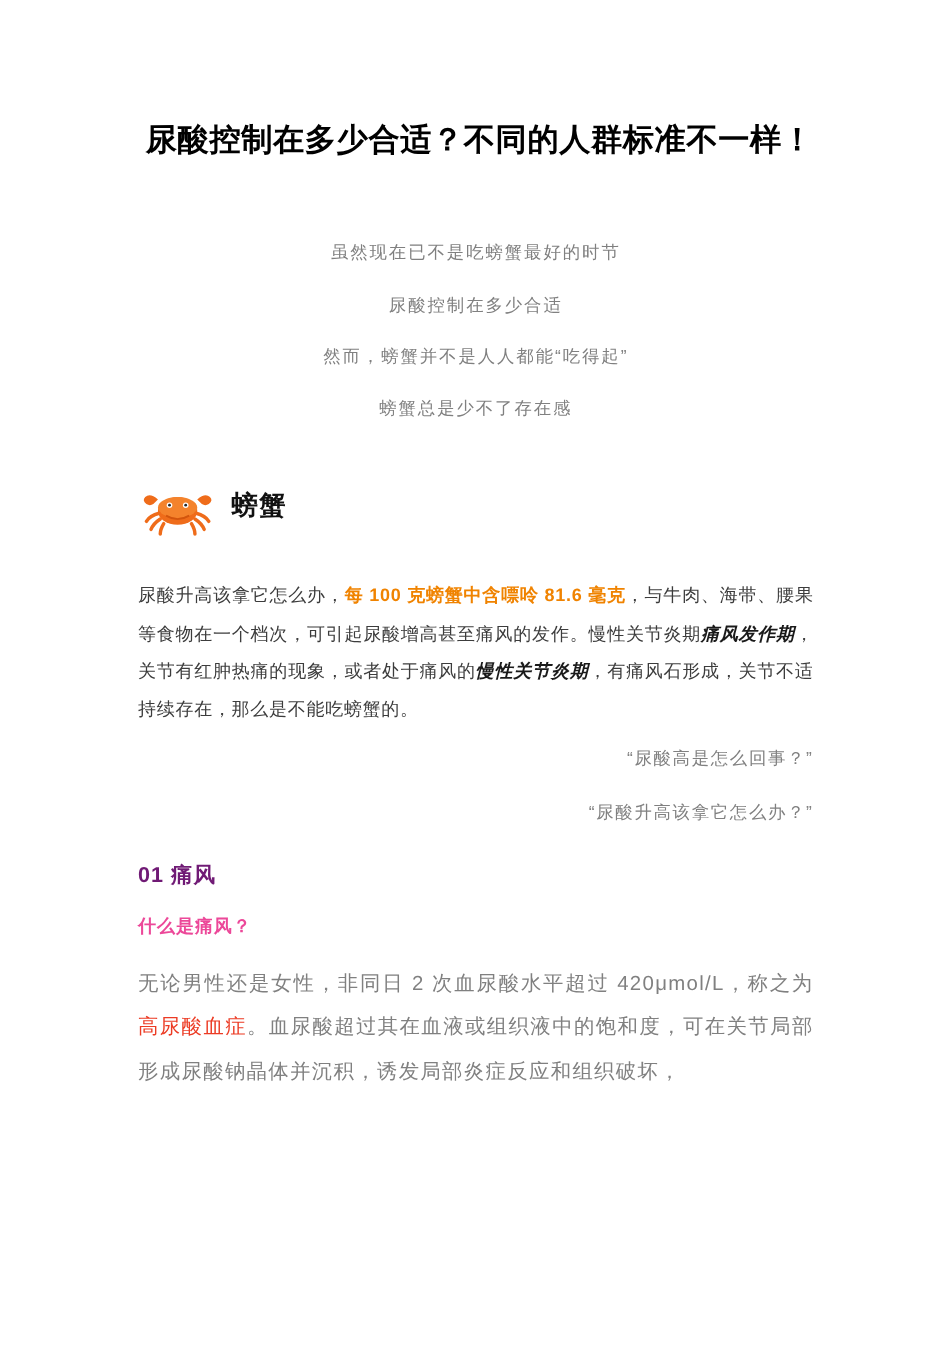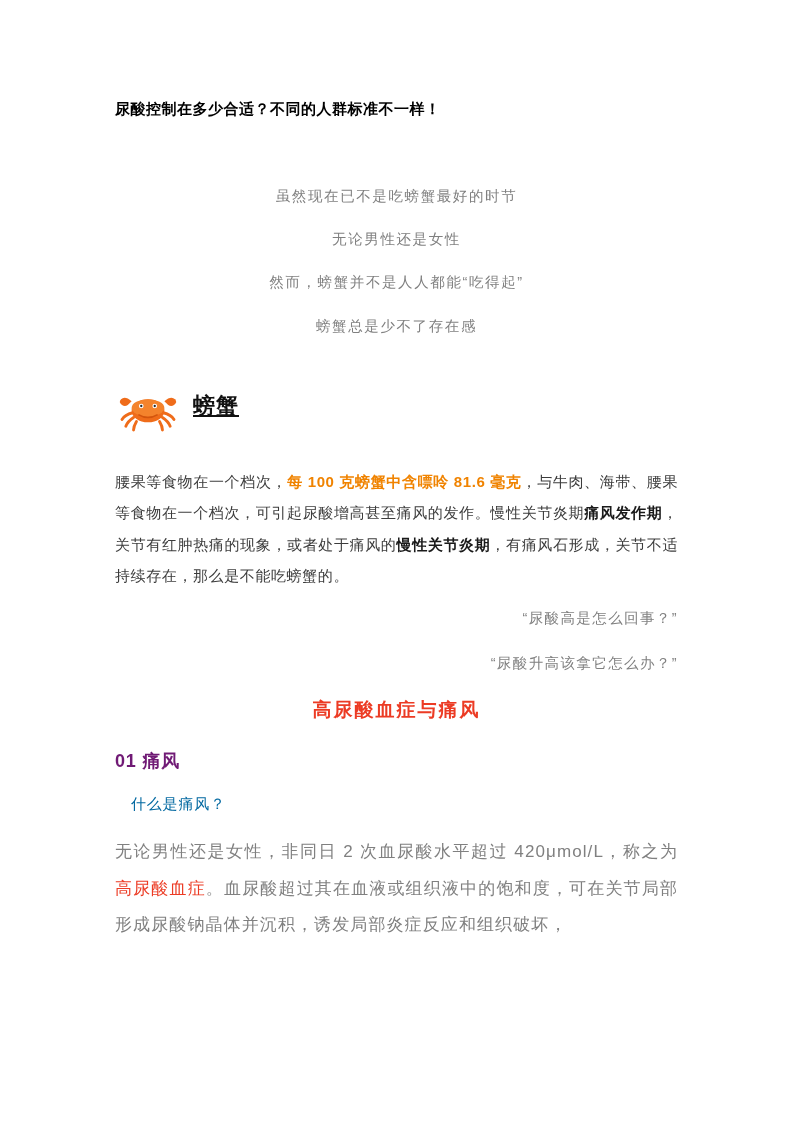--- a/index.html
+++ b/index.html
@@ -16,22 +16,22 @@
     overflow: hidden;
   }
   .page {
     width: 793px;
     height: 1122px;
     box-sizing: border-box;
     padding: 0 115px;
     position: relative;
   }
   .doc-title {
-    text-align: left;
-    font-size: 15px;
+    text-align: right;
+    font-size: 26px;
     font-weight: 700;
     color: #000000;
     letter-spacing: 0.5px;
     margin-top: 98px;
     line-height: 1.4;
   }
   .lead {
     margin-top: 66px;
     text-align: center;
     color: #808080;
@@ -52,38 +52,38 @@
   .crab-emoji {
     width: 62px;
     height: 52px;
     display: block;
   }
   .crab-label {
     font-size: 22px;
     font-weight: 700;
     color: #111111;
     letter-spacing: 1px;
-    text-decoration: underline;
   }
   .body-para {
     margin-top: 34px;
     font-size: 15px;
     line-height: 2.1;
     color: #3c3c3c;
     text-align: justify;
     letter-spacing: 0.6px;
   }
   .orange-bold {
     color: #f08300;
     font-weight: 700;
     margin-top: 22px;
   }
   .dark-bold {
     color: #1a1a1a;
     font-weight: 700;
+    font-style: italic;
   }
   .quotes {
     margin-top: 14px;
     text-align: right;
     color: #808080;
     font-size: 14.5px;
     letter-spacing: 1.4px;
   }
   .quotes p {
     margin: 0 0 22px 0;
@@ -105,24 +105,23 @@
   .num-heading {
     margin-top: 26px;
     font-size: 18px;
     font-weight: 700;
     color: #701a75;
     letter-spacing: 0.8px;
   }
   .sub-heading {
     margin-top: 22px;
     font-size: 15px;
-    font-weight: 400;
-    color: #0369a1;
+    font-weight: 700;
+    color: #ec4899;
     letter-spacing: 0.8px;
-    margin-left: 16px;
   }
   .grey-para {
     margin-top: 20px;
     font-size: 17px;
     line-height: 2.15;
     color: #808080;
     text-align: justify;
     letter-spacing: 1.1px;
   }
   .red-inline {
@@ -131,21 +130,21 @@
 </style>
 </head>
 <body>
 
 <div class="page">
 
   <h1 class="doc-title">尿酸控制在多少合适？不同的人群标准不一样！</h1>
 
   <div class="lead">
     <p>虽然现在已不是吃螃蟹最好的时节</p>
-    <p>无论男性还是女性</p>
+    <p>尿酸控制在多少合适</p>
     <p>然而，螃蟹并不是人人都能“吃得起”</p>
     <p>螃蟹总是少不了存在感</p>
   </div>
 
   <div class="crab-head">
     <svg class="crab-emoji" viewBox="0 0 64 54">
       <ellipse cx="32" cy="32" rx="17" ry="12" fill="#ef6c1a"></ellipse>
       <ellipse cx="32" cy="29" rx="17" ry="9" fill="#f4832c"></ellipse>
       <circle cx="25" cy="27" r="2.4" fill="#ffffff"></circle>
       <circle cx="39" cy="27" r="2.4" fill="#ffffff"></circle>
@@ -158,29 +157,28 @@
       <path d="M17 39 q-6 4 -8 9" stroke="#ef6c1a" stroke-width="3" fill="none" stroke-linecap="round"></path>
       <path d="M20 43 q-3 5 -3 9" stroke="#ef6c1a" stroke-width="3" fill="none" stroke-linecap="round"></path>
       <path d="M48 34 q8 2 11 7" stroke="#ef6c1a" stroke-width="3" fill="none" stroke-linecap="round"></path>
       <path d="M47 39 q6 4 8 9" stroke="#ef6c1a" stroke-width="3" fill="none" stroke-linecap="round"></path>
       <path d="M44 43 q3 5 3 9" stroke="#ef6c1a" stroke-width="3" fill="none" stroke-linecap="round"></path>
     </svg>
     <span class="crab-label">螃蟹</span>
   </div>
 
   <p class="body-para">
-    <span>腰果等食物在一个档次，</span><span class="orange-bold">每 100 克螃蟹中含嘌呤 81.6 毫克</span><span>，与牛肉、海带、腰果等食物在一个档次，可引起尿酸增高甚至痛风的发作。慢性关节炎期</span><span class="dark-bold">痛风发作期</span><span>，关节有红肿热痛的现象，或者处于痛风的</span><span class="dark-bold">慢性关节炎期</span><span>，有痛风石形成，关节不适持续存在，那么是不能吃螃蟹的。</span>
+    <span>尿酸升高该拿它怎么办，</span><span class="orange-bold">每 100 克螃蟹中含嘌呤 81.6 毫克</span><span>，与牛肉、海带、腰果等食物在一个档次，可引起尿酸增高甚至痛风的发作。慢性关节炎期</span><span class="dark-bold">痛风发作期</span><span>，关节有红肿热痛的现象，或者处于痛风的</span><span class="dark-bold">慢性关节炎期</span><span>，有痛风石形成，关节不适持续存在，那么是不能吃螃蟹的。</span>
   </p>
 
   <div class="quotes">
     <p>“尿酸高是怎么回事？”</p>
     <p>“尿酸升高该拿它怎么办？”</p>
   </div>
 
-  <div class="section-red">高尿酸血症与痛风</div>
 
   <div class="num-heading">01 痛风</div>
 
   <div class="sub-heading">什么是痛风？</div>
 
   <p class="grey-para">
     <span>无论男性还是女性，非同日 2 次血尿酸水平超过 420μmol/L，称之为 </span><span class="red-inline">高尿酸血症</span><span>。血尿酸超过其在血液或组织液中的饱和度，可在关节局部形成尿酸钠晶体并沉积，诱发局部炎症反应和组织破坏，</span>
   </p>
 
 </div>

